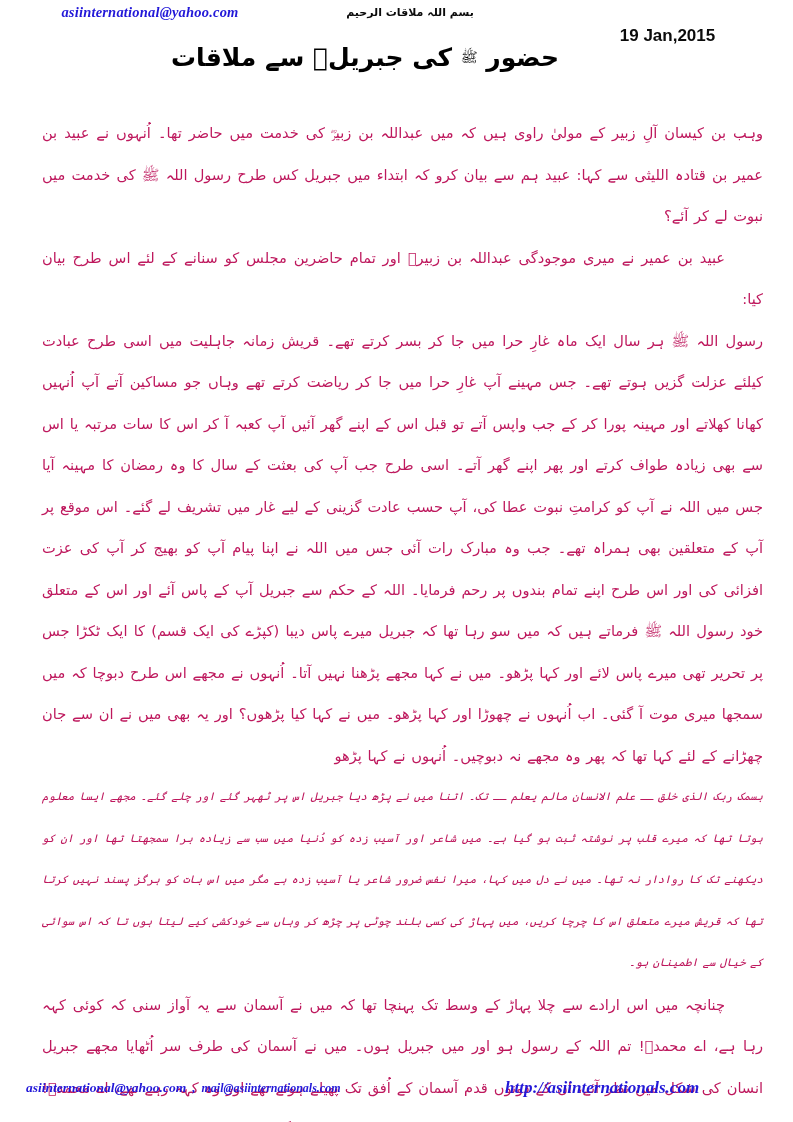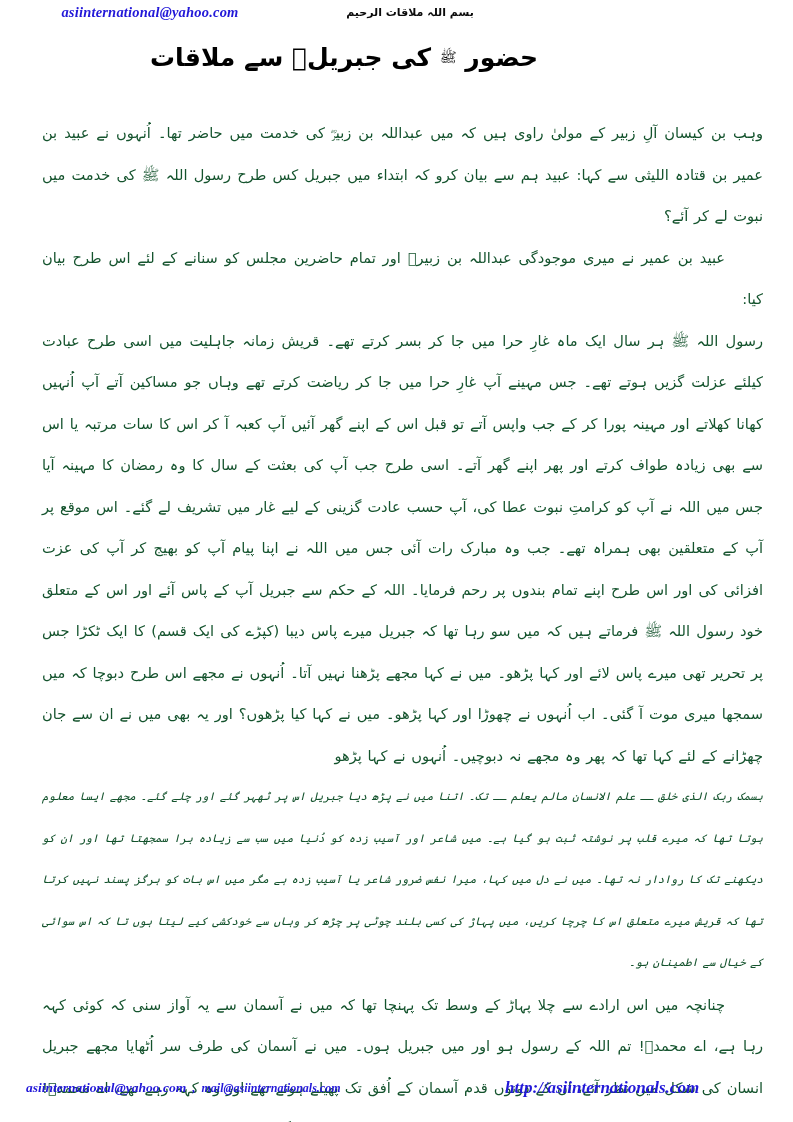--- a/index.html
+++ b/index.html
@@ -86,21 +86,21 @@
     font-weight: bold;
     line-height: 1.25;
     margin-top: 1px;
   }
 
   .title-main {
     position: absolute;
     top: 44px;
     left: 150px;
     width: 430px;
-    text-align: left;
+    text-align: center;
     direction: rtl;
     color: #000000;
     font-family: "DejaVu Sans", sans-serif;
     font-size: 25px;
     font-weight: bold;
     line-height: 1.15;
     white-space: nowrap;
   }
   .title-main .honorific {
     font-size: 14px;
@@ -114,21 +114,21 @@
     top: 112px;
     left: 30px;
     width: 733px;
     height: 930px;
     direction: rtl;
     text-align: justify;
     text-align-last: right;
   }
 
   .para {
-    color: #14532d;
+    color: #be185d;
     font-family: "DejaVu Sans", sans-serif;
     font-size: 14.6px;
     line-height: 41.5px;
     margin: 0 0 0 12px;
     text-align: justify;
     text-align-last: right;
     direction: rtl;
     word-spacing: 1px;
   }
   .para + .para { margin-top: 0px; }
@@ -183,20 +183,21 @@
 
 <div class="page">
 
   <div class="header-bar">
 
     <div class="email-top">asiinternational@yahoo.com</div>
 
     <div class="bismillah">بسم اللہ ملاقات الرحیم</div>
 
     <div class="author-block">
+      <div class="author-date">19 Jan,2015</div>
     </div>
 
     <div class="title-main"><span>حضور </span><span class="honorific">ﷺ</span><span> کی جبریلؑ سے ملاقات</span></div>
   </div>
 
   <div class="body-wrap">
     <p class="para">وہب بن کیسان آلِ زبیر کے مولیٰ راوی ہیں کہ میں عبداللہ بن زبیرؓ کی خدمت میں حاضر تھا۔ اُنہوں نے عبید بن عمیر بن قتادہ اللیثی سے کہا: عبید ہم سے بیان کرو کہ ابتداء میں جبریل کس طرح رسول اللہ ﷺ کی خدمت میں نبوت لے کر آئے؟</p>
     <p class="para indent">عبید بن عمیر نے میری موجودگی عبداللہ بن زبیرؓ اور تمام حاضرین مجلس کو سنانے کے لئے اس طرح بیان کیا:</p>
     <p class="para">رسول اللہ ﷺ ہر سال ایک ماہ غارِ حرا میں جا کر بسر کرتے تھے۔ قریش زمانہ جاہلیت میں اسی طرح عبادت کیلئے عزلت گزیں ہوتے تھے۔ جس مہینے آپ غارِ حرا میں جا کر ریاضت کرتے تھے وہاں جو مساکین آتے آپ اُنہیں کھانا کھلاتے اور مہینہ پورا کر کے جب واپس آتے تو قبل اس کے اپنے گھر آئیں آپ کعبہ آ کر اس کا سات مرتبہ یا اس سے بھی زیادہ طواف کرتے اور پھر اپنے گھر آتے۔ اسی طرح جب آپ کی بعثت کے سال کا وہ رمضان کا مہینہ آیا جس میں اللہ نے آپ کو کرامتِ نبوت عطا کی، آپ حسب عادت گزینی کے لیے غار میں تشریف لے گئے۔ اس موقع پر آپ کے متعلقین بھی ہمراہ تھے۔ جب وہ مبارک رات آئی جس میں اللہ نے اپنا پیام آپ کو بھیج کر آپ کی عزت افزائی کی اور اس طرح اپنے تمام بندوں پر رحم فرمایا۔ اللہ کے حکم سے جبریل آپ کے پاس آئے اور اس کے متعلق خود رسول اللہ ﷺ فرماتے ہیں کہ میں سو رہا تھا کہ جبریل میرے پاس دیبا (کپڑے کی ایک قسم) کا ایک ٹکڑا جس پر تحریر تھی میرے پاس لائے اور کہا پڑھو۔ میں نے کہا مجھے پڑھنا نہیں آتا۔ اُنہوں نے مجھے اس طرح دبوچا کہ میں سمجھا میری موت آ گئی۔ اب اُنہوں نے چھوڑا اور کہا پڑھو۔ میں نے کہا کیا پڑھوں؟ اور یہ بھی میں نے ان سے جان چھڑانے کے لئے کہا تھا کہ پھر وہ مجھے نہ دبوچیں۔ اُنہوں نے کہا پڑھو </p>
     <p class="para quran">بسمک ربک الذی خلق ــ علم الانسان مالم یعلم ــ تک۔ اتنا میں نے پڑھ دیا جبریل اس پر ٹھہر گئے اور چلے گئے۔ مجھے ایسا معلوم ہوتا تھا کہ میرے قلب پر نوشتہ ثبت ہو گیا ہے۔ میں شاعر اور آسیب زدہ کو دُنیا میں سب سے زیادہ برا سمجھتا تھا اور ان کو دیکھنے تک کا روادار نہ تھا۔ میں نے دل میں کہا، میرا نفس ضرور شاعر یا آسیب زدہ ہے مگر میں اس بات کو ہرگز پسند نہیں کرتا تھا کہ قریش میرے متعلق اس کا چرچا کریں، میں پہاڑ کی کسی بلند چوٹی پر چڑھ کر وہاں سے خودکشی کیے لیتا ہوں تا کہ اس سوائی کے خیال سے اطمینان ہو۔</p>

